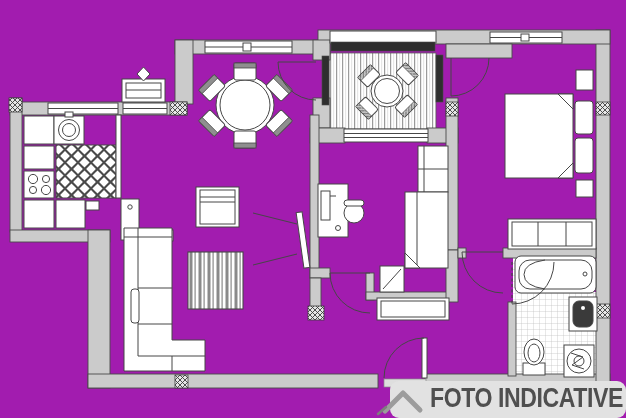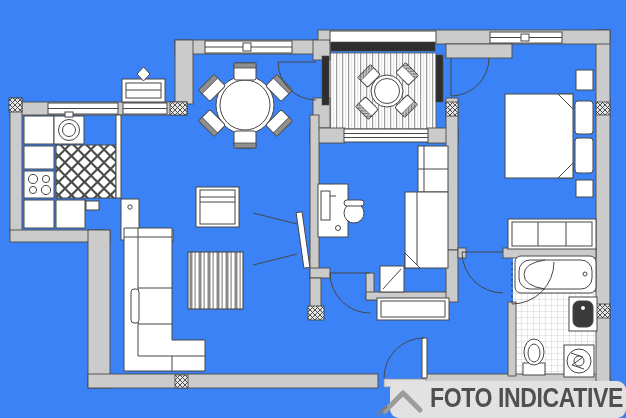--- a/index.html
+++ b/index.html
@@ -1,16 +1,16 @@
 <!DOCTYPE html>
 <html><head>
 <meta charset="utf-8">
 <style>
   html,body{margin:0;padding:0;background:#ffffff;}
-  .stage{position:relative;width:626px;height:418px;background:#3b82f6;overflow:hidden;
+  .stage{position:relative;width:626px;height:418px;background:#a21caf;overflow:hidden;
          font-family:"Liberation Sans",sans-serif;}
   svg{display:block;}
   .wall{fill:#cbcbcb;stroke:#4a4a4a;stroke-width:0.9;}
   .ln{fill:#ffffff;stroke:#474747;stroke-width:1;}
   .thin{fill:none;stroke:#474747;stroke-width:1;}
   .dk{fill:#2e2e2e;stroke:#4a4a4a;stroke-width:0.6;}
   .chairback{fill:#8f8f8f;stroke:#474747;stroke-width:0.8;}
   .badge-text{font-weight:bold;font-size:27px;letter-spacing:-0.5px;}
 </style>
 </head>

